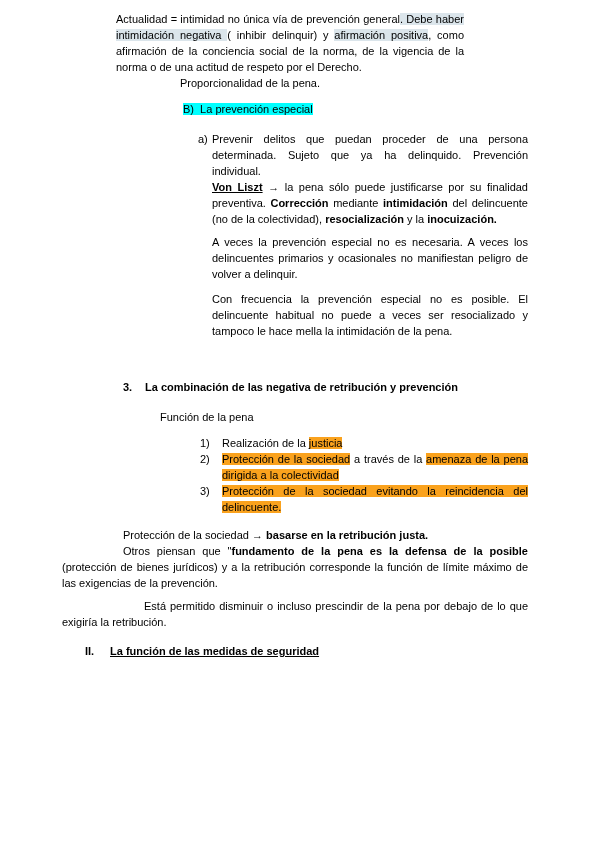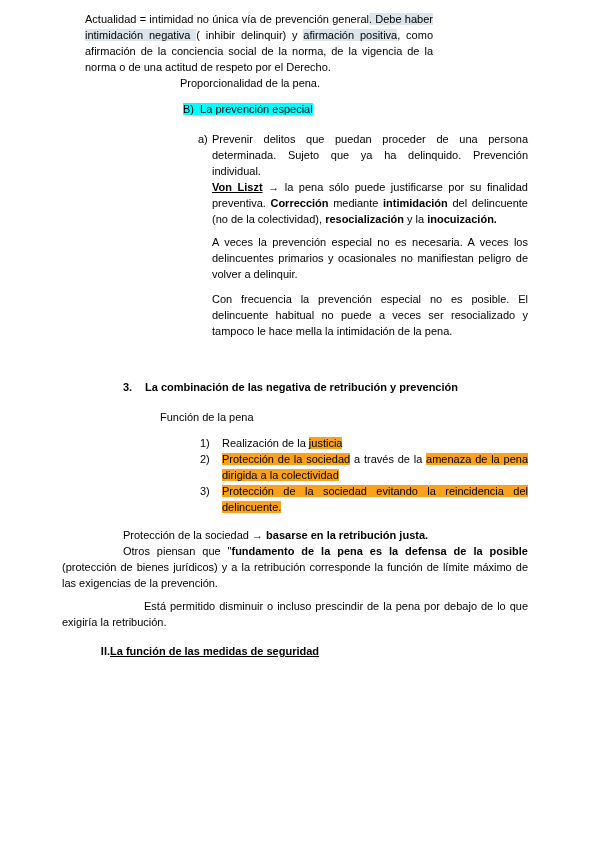--- a/index.html
+++ b/index.html
@@ -25,39 +25,39 @@
   .block{margin:0;}
   .just{text-align:justify;}
   .b{font-weight:bold;margin-top:48px;}
   .u{text-decoration:underline;}
   .hl-cyan{background:var(--highlight-cyan);}
   .hl-blue{background:var(--highlight-blue);}
   .hl-orange{background:var(--highlight-orange);}
 
   
   #para-pena            {margin:70px 0 0 180px; width:348px;}
-  #para-actualidad      {margin:11px 0 0 85px; width:348px;}
+  #para-actualidad      {margin:11px 0 0 116px; width:348px;}
   #para-proporcionalidad{margin:0   0 0 180px; width:348px;}
   #heading-b            {margin:10px 0 0 160px; width:368px;padding-left:23px;}
   #item-a               {margin:14px 0 0 198px; width:330px; display:flex;}
   #item-a .marker       {width:14px; flex:none;}
   #item-a .body         {width:316px;}
   #para-a-veces         {margin:7px 0 0 212px; width:316px;}
   #para-con-frecuencia  {margin:9px 0 0 212px; width:316px;}
   #heading-3            {margin:40px 0 0 123px; width:405px; display:flex; font-weight:bold;}
   #heading-3 .marker    {width:22px; flex:none;}
   #para-funcion         {margin:14px 0 0 160px; width:368px;}
   #list                 {margin:10px 0 0 200px; width:328px;}
   .list-item            {display:flex;}
   .list-item .marker    {width:22px; flex:none;}
   .list-item .body      {width:306px;}
   #para-proteccion      {margin:12px 0 0 62px; width:466px; text-indent:61px;}
   #para-otros           {margin:0    0 0 62px; width:466px; text-indent:61px;}
   #para-esta            {margin:7px  0 0 62px; width:466px; text-indent:82px;}
-  #heading-ii           {margin:13px 0 0 85px; width:443px; display:flex; font-weight:bold;text-align:right;}
+  #heading-ii           {margin:13px 0 0 85px; width:443px; display:flex; font-weight:bold;}
   #heading-ii .marker   {width:25px; flex:none;}
 </style>
 </head>
 <body>
 
 <div class="page">
 
 
   <p class="block just" id="para-actualidad"><span>Actualidad = intimidad no única vía de prevención general</span><span class="hl-blue">. Debe haber intimidación negativa </span><span>( inhibir delinquir) y </span><span class="hl-blue">afirmación positiva</span><span>, como afirmación de la conciencia social de la norma, de la vigencia de la norma o de una actitud de respeto por el Derecho.</span></p>
 

